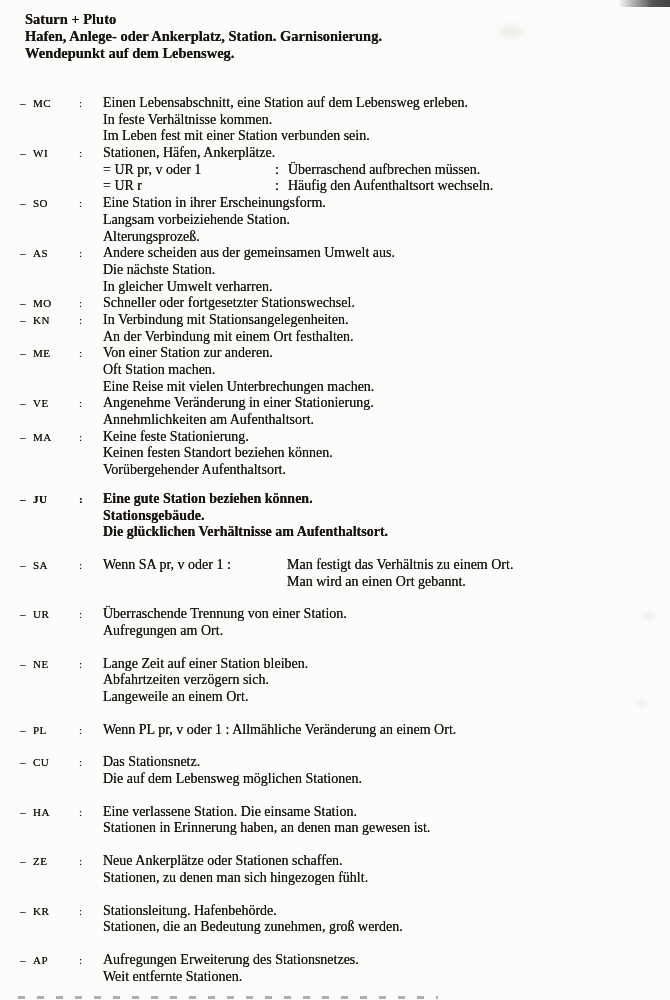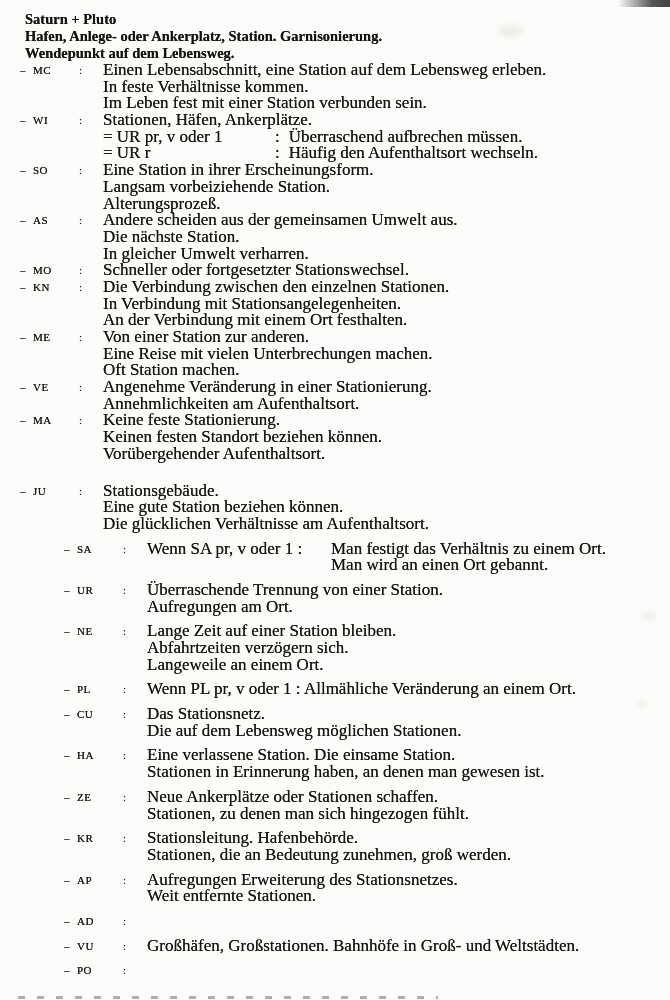--- a/index.html
+++ b/index.html
@@ -9,30 +9,30 @@
     overflow:hidden;
     font-family:"Liberation Serif","DejaVu Serif",serif;
     color:#171310;
     position:relative;
     text-shadow:0 0 .35px rgba(23,19,16,.85);
   }
   .page{position:absolute;inset:0;}
   
   .header{margin:0;padding:11px 0 0 103px;font-weight:700;}
   .header .hline{font-size:14.5px;line-height:17px;white-space:nowrap;}
-  .header{padding-left:25px;}
+  .header{margin-bottom:33px;padding-left:25px;}
   
   .entry{display:flex;align-items:flex-start;}
-  .entry.gap-lg{margin-top:20px;}
-  .entry.gap-sm{margin-top:8px;padding-left:44px;}
+  .entry.gap-lg{margin-top:12px;font-weight:bold;}
+  .entry.gap-sm{margin-top:16px;}
   .marker{width:103px;flex:0 0 103px;position:relative;font-size:11px;line-height:16.7px;}
   .marker .dash{display:inline-block;margin-left:20px;width:13px;}
   .marker .code{letter-spacing:.5px;}
   .marker .mcolon{position:absolute;left:79px;top:0;}
-  .ebody{flex:1;font-size:17px;line-height:16.7px;}
+  .ebody{flex:1;font-size:14px;line-height:16.7px;}
   .line{white-space:nowrap;height:16.7px;}
   .subrow{display:flex;height:16.7px;white-space:nowrap;align-items:flex-end;}
   .sublabel{width:172px;flex:0 0 172px;}
   .subcolon{margin-right:9px;}
   .condrow{display:flex;height:16.7px;white-space:nowrap;}
   .condlabel{width:184px;flex:0 0 184px;}
   
   .artifact{position:absolute;pointer-events:none;}
   .corner-streak{top:0;right:0;width:52px;height:7px;
     background:linear-gradient(to left,#222 0%,#3a3a3a 35%,rgba(58,58,58,0) 100%);
@@ -100,53 +100,52 @@
       </div>
       <div class="entry ">
         <div class="marker"><span class="dash">–</span><span class="code">MO</span><span class="mcolon">:</span></div>
         <div class="ebody">
           <div class="line">Schneller oder fortgesetzter Stationswechsel.</div>
         </div>
       </div>
       <div class="entry ">
         <div class="marker"><span class="dash">–</span><span class="code">KN</span><span class="mcolon">:</span></div>
         <div class="ebody">
-          <div class="line">Die Verbindung zwischen den einzelnen Stationen.</div>
           <div class="line">In Verbindung mit Stationsangelegenheiten.</div>
           <div class="line">An der Verbindung mit einem Ort festhalten.</div>
         </div>
       </div>
       <div class="entry ">
         <div class="marker"><span class="dash">–</span><span class="code">ME</span><span class="mcolon">:</span></div>
         <div class="ebody">
           <div class="line">Von einer Station zur anderen.</div>
+          <div class="line">Oft Station machen.</div>
           <div class="line">Eine Reise mit vielen Unterbrechungen machen.</div>
-          <div class="line">Oft Station machen.</div>
         </div>
       </div>
       <div class="entry ">
         <div class="marker"><span class="dash">–</span><span class="code">VE</span><span class="mcolon">:</span></div>
         <div class="ebody">
           <div class="line">Angenehme Veränderung in einer Stationierung.</div>
           <div class="line">Annehmlichkeiten am Aufenthaltsort.</div>
         </div>
       </div>
       <div class="entry ">
         <div class="marker"><span class="dash">–</span><span class="code">MA</span><span class="mcolon">:</span></div>
         <div class="ebody">
           <div class="line">Keine feste Stationierung.</div>
           <div class="line">Keinen festen Standort beziehen können.</div>
           <div class="line">Vorübergehender Aufenthaltsort.</div>
         </div>
       </div>
       <div class="entry gap-lg">
         <div class="marker"><span class="dash">–</span><span class="code">JU</span><span class="mcolon">:</span></div>
         <div class="ebody">
+          <div class="line">Eine gute Station beziehen können.</div>
           <div class="line">Stationsgebäude.</div>
-          <div class="line">Eine gute Station beziehen können.</div>
           <div class="line">Die glücklichen Verhältnisse am Aufenthaltsort.</div>
         </div>
       </div>
       <div class="entry gap-sm">
         <div class="marker"><span class="dash">–</span><span class="code">SA</span><span class="mcolon">:</span></div>
         <div class="ebody">
           <div class="condrow">
             <span class="condlabel">Wenn SA pr, v oder 1 :</span>
             <span class="condtext">Man festigt das Verhältnis zu einem Ort.</span>
           </div>

